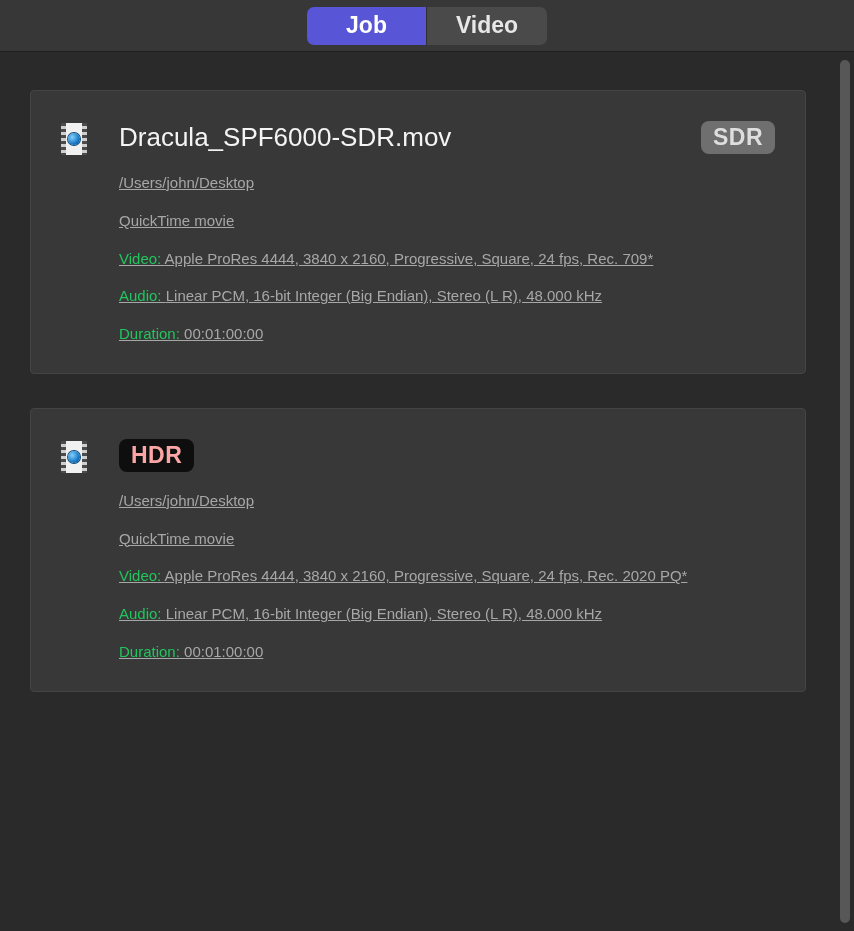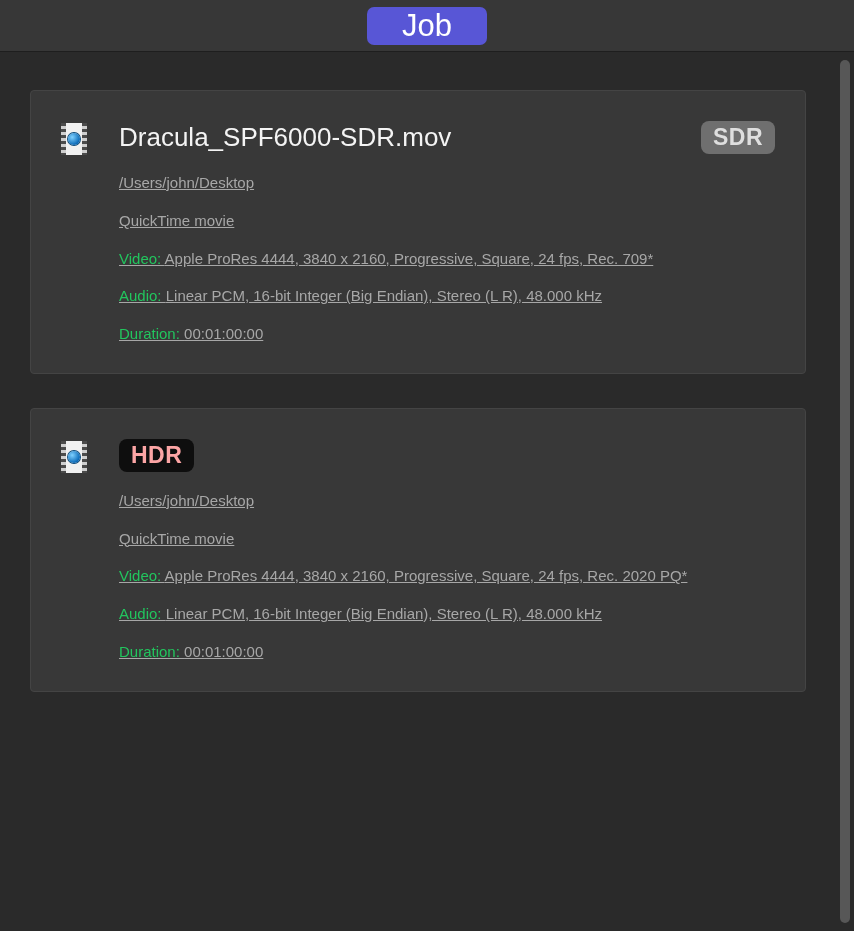--- a/index.html
+++ b/index.html
@@ -25,22 +25,22 @@
     display: flex;
     height: 38px;
     border-radius: 7px;
     overflow: hidden;
   }
   .seg button {
     width: 120px;
     border: none;
     background: #4a4a4a;
     color: #e7e7e7;
-    font-size: 31px;
-    font-weight: 400;
+    font-size: 23px;
+    font-weight: 700;
     cursor: pointer;
     border-right: 1px solid #2f2f2f;
   }
   .seg button:last-child { border-right: none; }
   .seg button.active {
     background: #5856d6;
     color: #ffffff;
   }
 
   
@@ -160,20 +160,21 @@
   .meta .row { margin-bottom: 16px; }
   .meta .row:last-child { margin-bottom: 0; }
   .meta .labeled .lbl { color: #22c55e; }
 </style>
 </head>
 <body>
 
 <div class="tabbar">
   <div class="seg">
     <button class="active">Job</button>
+    <button>Video</button>
   </div>
 </div>
 
 <div class="scroll-wrap">
   <div class="content">
 
     <div class="card">
       <div class="icon-col">
         <div class="file-icon">
           <div class="sheet"></div>

